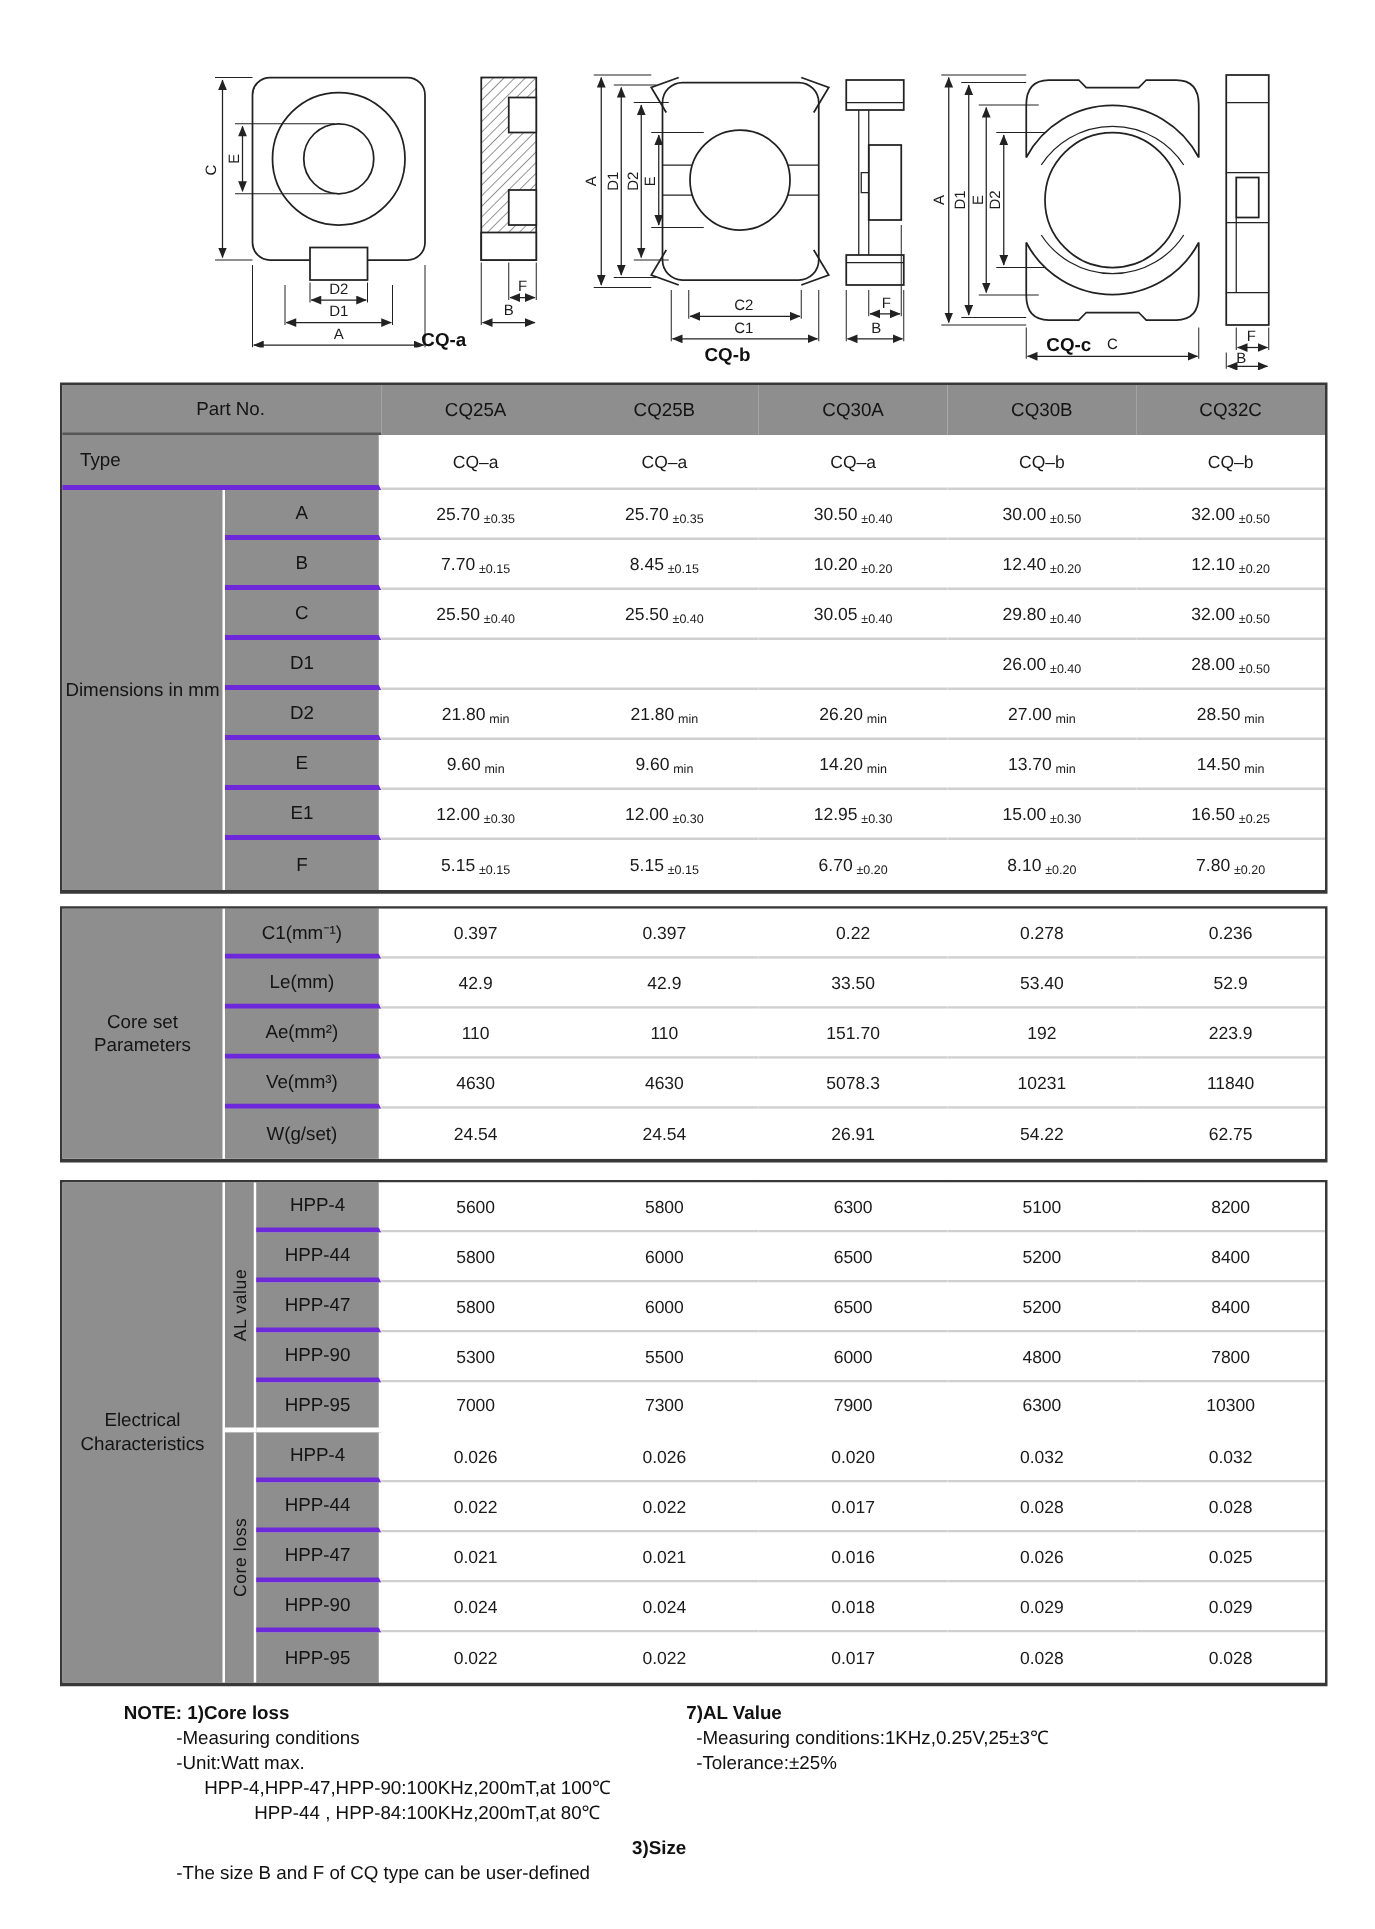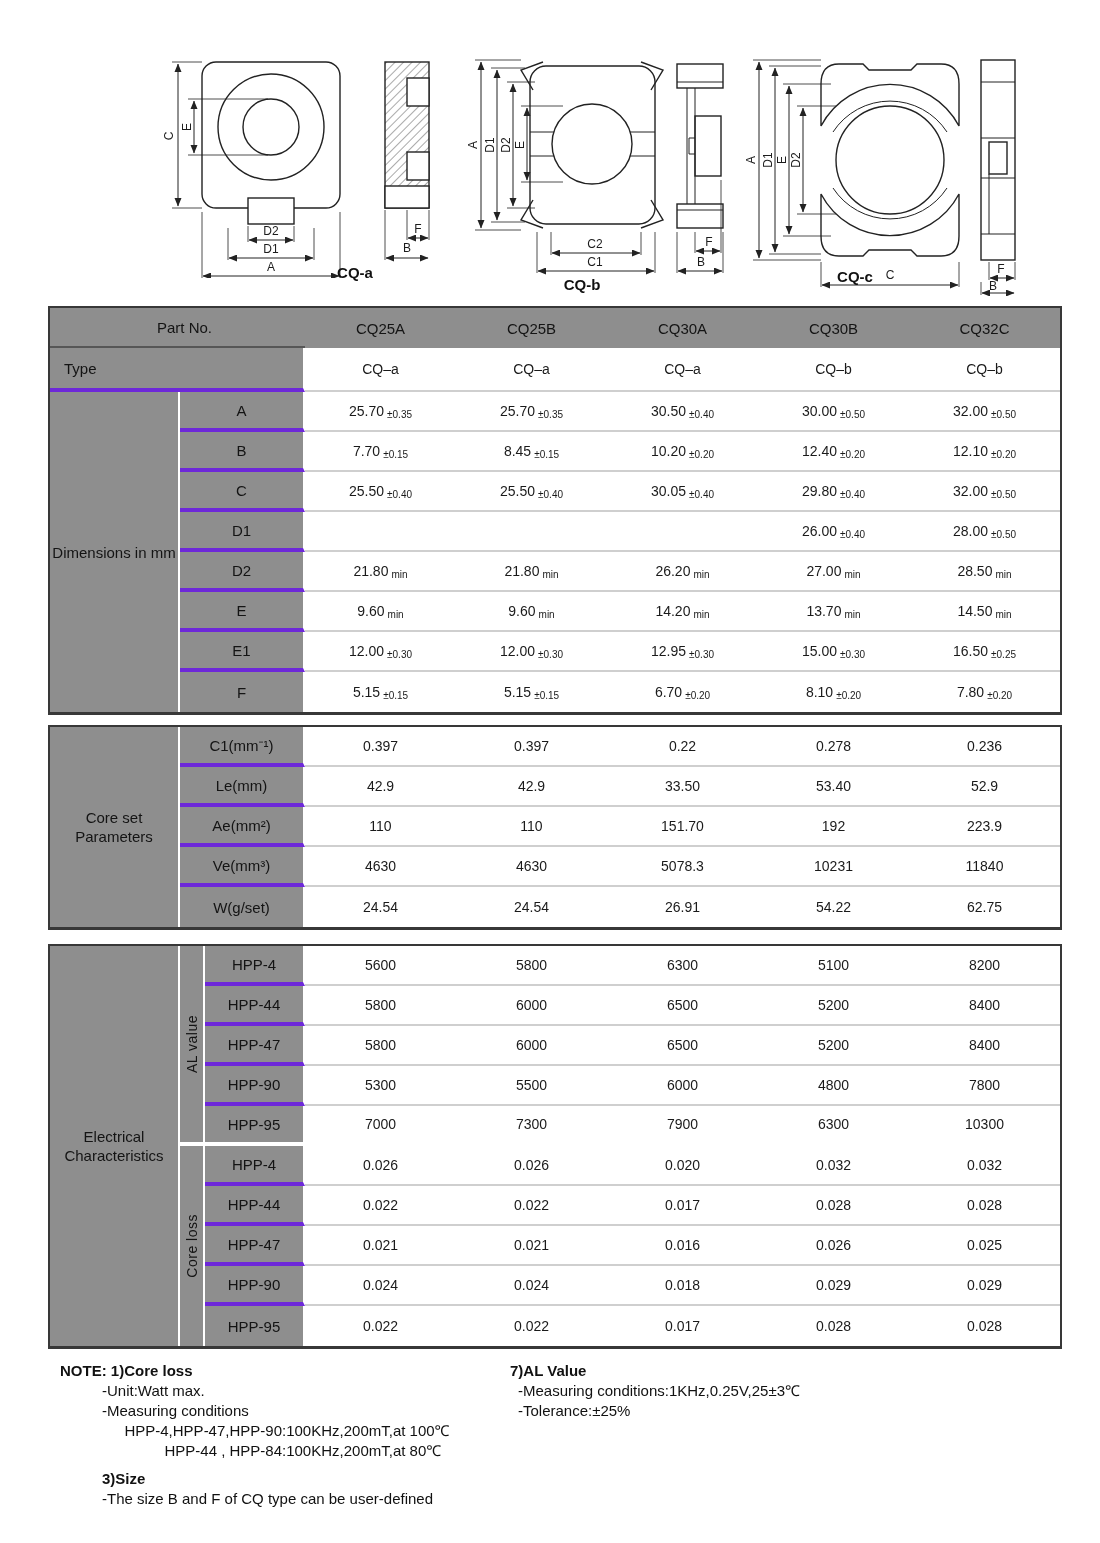--- a/index.html
+++ b/index.html
@@ -32,26 +32,26 @@
   .grp{line-height:19px;border-bottom:none;}
   .vcell{font-size:14px;border-bottom:none;}
   .vcell .vtext{writing-mode:vertical-rl;transform:rotate(180deg);margin:0 auto;letter-spacing:0.5px;}
   .valsep{border-bottom:4px solid #fff !important;}
   .w{background:#fff;text-align:center;font-size:14px;border-bottom:2px solid #cfcfcf;}
   .t{font-size:10px;margin-left:3px;position:relative;top:2px;}
   tr.lastrow td{border-bottom:none;}
   
   .notes{display:flex;margin:12px 0 0 60px;font-size:15px;line-height:20px;color:#111;}
   .notes b{font-weight:bold;}
-  .notes-left{width:450px;}
+  .notes-left{width:450px;margin-left:39px;}
   .notes-right{flex:1;}
   .nind{margin-left:42px;}
   .nind2{margin-left:8px;}
   .condlab{display:inline-block;width:180px;text-align:right;}
-  .note3{margin-top:8px;}
+  .note3{margin-top:8px;text-align:right;}
 </style>
 </head>
 <body>
 
 <div class="diagram-area">
 
   <div class="dwrap" style="left:150px;top:52px;">
     <svg width="310" height="226" viewBox="0 0 310 226">
       <defs>
         <marker id="arrEa" markerWidth="9" markerHeight="8" refX="8" refY="3.5" orient="auto" markerUnits="userSpaceOnUse">
@@ -474,22 +474,22 @@
   <td class="w">0.028</td>
   <td class="w">0.028</td>
 </tr>
 </tbody>
     </table>
 </div>
 
 <div class="notes">
   <div class="notes-left">
     <div><b>NOTE: 1)Core loss</b></div>
+    <div class="nind">-Measuring conditions</div>
     <div class="nind">-Unit:Watt max.</div>
-    <div class="nind">-Measuring conditions</div>
     <div class="nind"><span class="condlab">HPP-4,HPP-47,HPP-90</span><span>:100KHz,200mT,at 100℃</span></div>
     <div class="nind"><span class="condlab">HPP-44 , HPP-84</span><span>:100KHz,200mT,at 80℃</span></div>
     <div class="nind note3"><b>3)Size</b></div>
     <div class="nind">-The size B and F of CQ type can be user-defined</div>
   </div>
   <div class="notes-right">
     <div><b>7)AL Value</b></div>
     <div class="nind2">-Measuring conditions:1KHz,0.25V,25±3℃</div>
     <div class="nind2">-Tolerance:±25%</div>
   </div>

